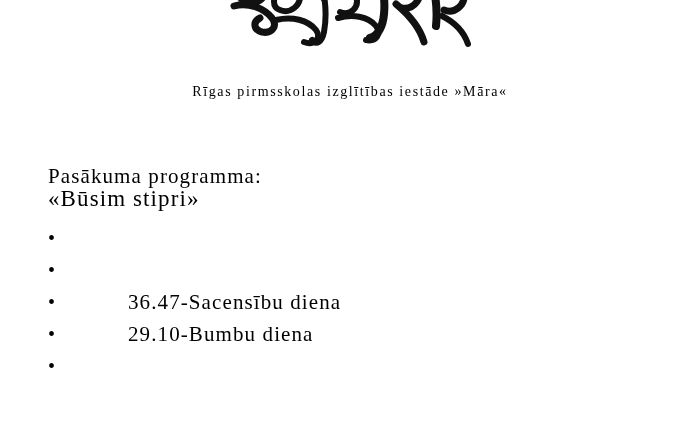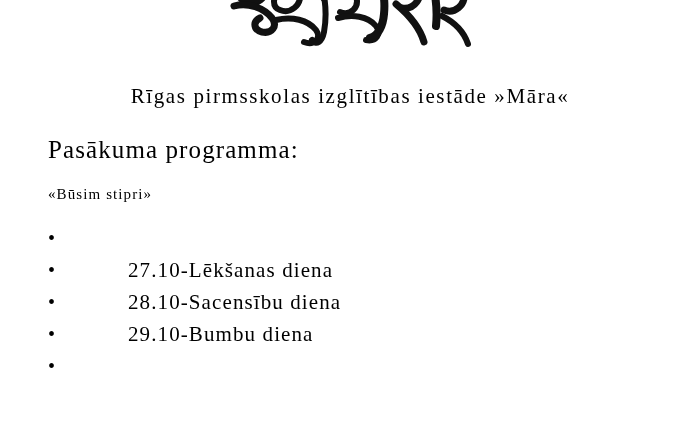--- a/index.html
+++ b/index.html
@@ -38,38 +38,38 @@
     display: block;
   }
 
   
   .institution {
     position: absolute;
     left: 0;
     top: 84px;
     width: 700px;
     text-align: center;
-    font-size: 21px;
+    font-size: 14px;
     letter-spacing: 1.6px;
     white-space: nowrap;
   }
 
   
   .program-heading {
     position: absolute;
     left: 48px;
-    top: 136px;
-    font-size: 25px;
+    top: 164px;
+    font-size: 21px;
     letter-spacing: 1.1px;
   }
   .program-subtitle {
     position: absolute;
     left: 48px;
     top: 186px;
-    font-size: 15px;
+    font-size: 23px;
     letter-spacing: 1.1px;
   }
 
   .bullet-list {
     position: absolute;
     left: 40px;
     top: 222px;
     width: 620px;
     list-style: none;
     margin: 0;
@@ -123,25 +123,24 @@
   <div class="program-heading">Pasākuma programma:</div>
 
   <div class="program-subtitle">«Būsim stipri»</div>
 
   <ul class="bullet-list">
     <li>
       <span class="dot">•</span>
     </li>
     <li>
       <span class="dot">•</span>
-      <span>27.10-Lēkšanas diena</span>
     </li>
     <li>
       <span class="dot">•</span>
-      <span>28.10-Sacensību diena</span>
+      <span>36.47-Sacensību diena</span>
     </li>
     <li>
       <span class="dot">•</span>
       <span>29.10-Bumbu diena</span>
     </li>
     <li>
       <span class="dot">•</span>
     </li>
   </ul>
 

